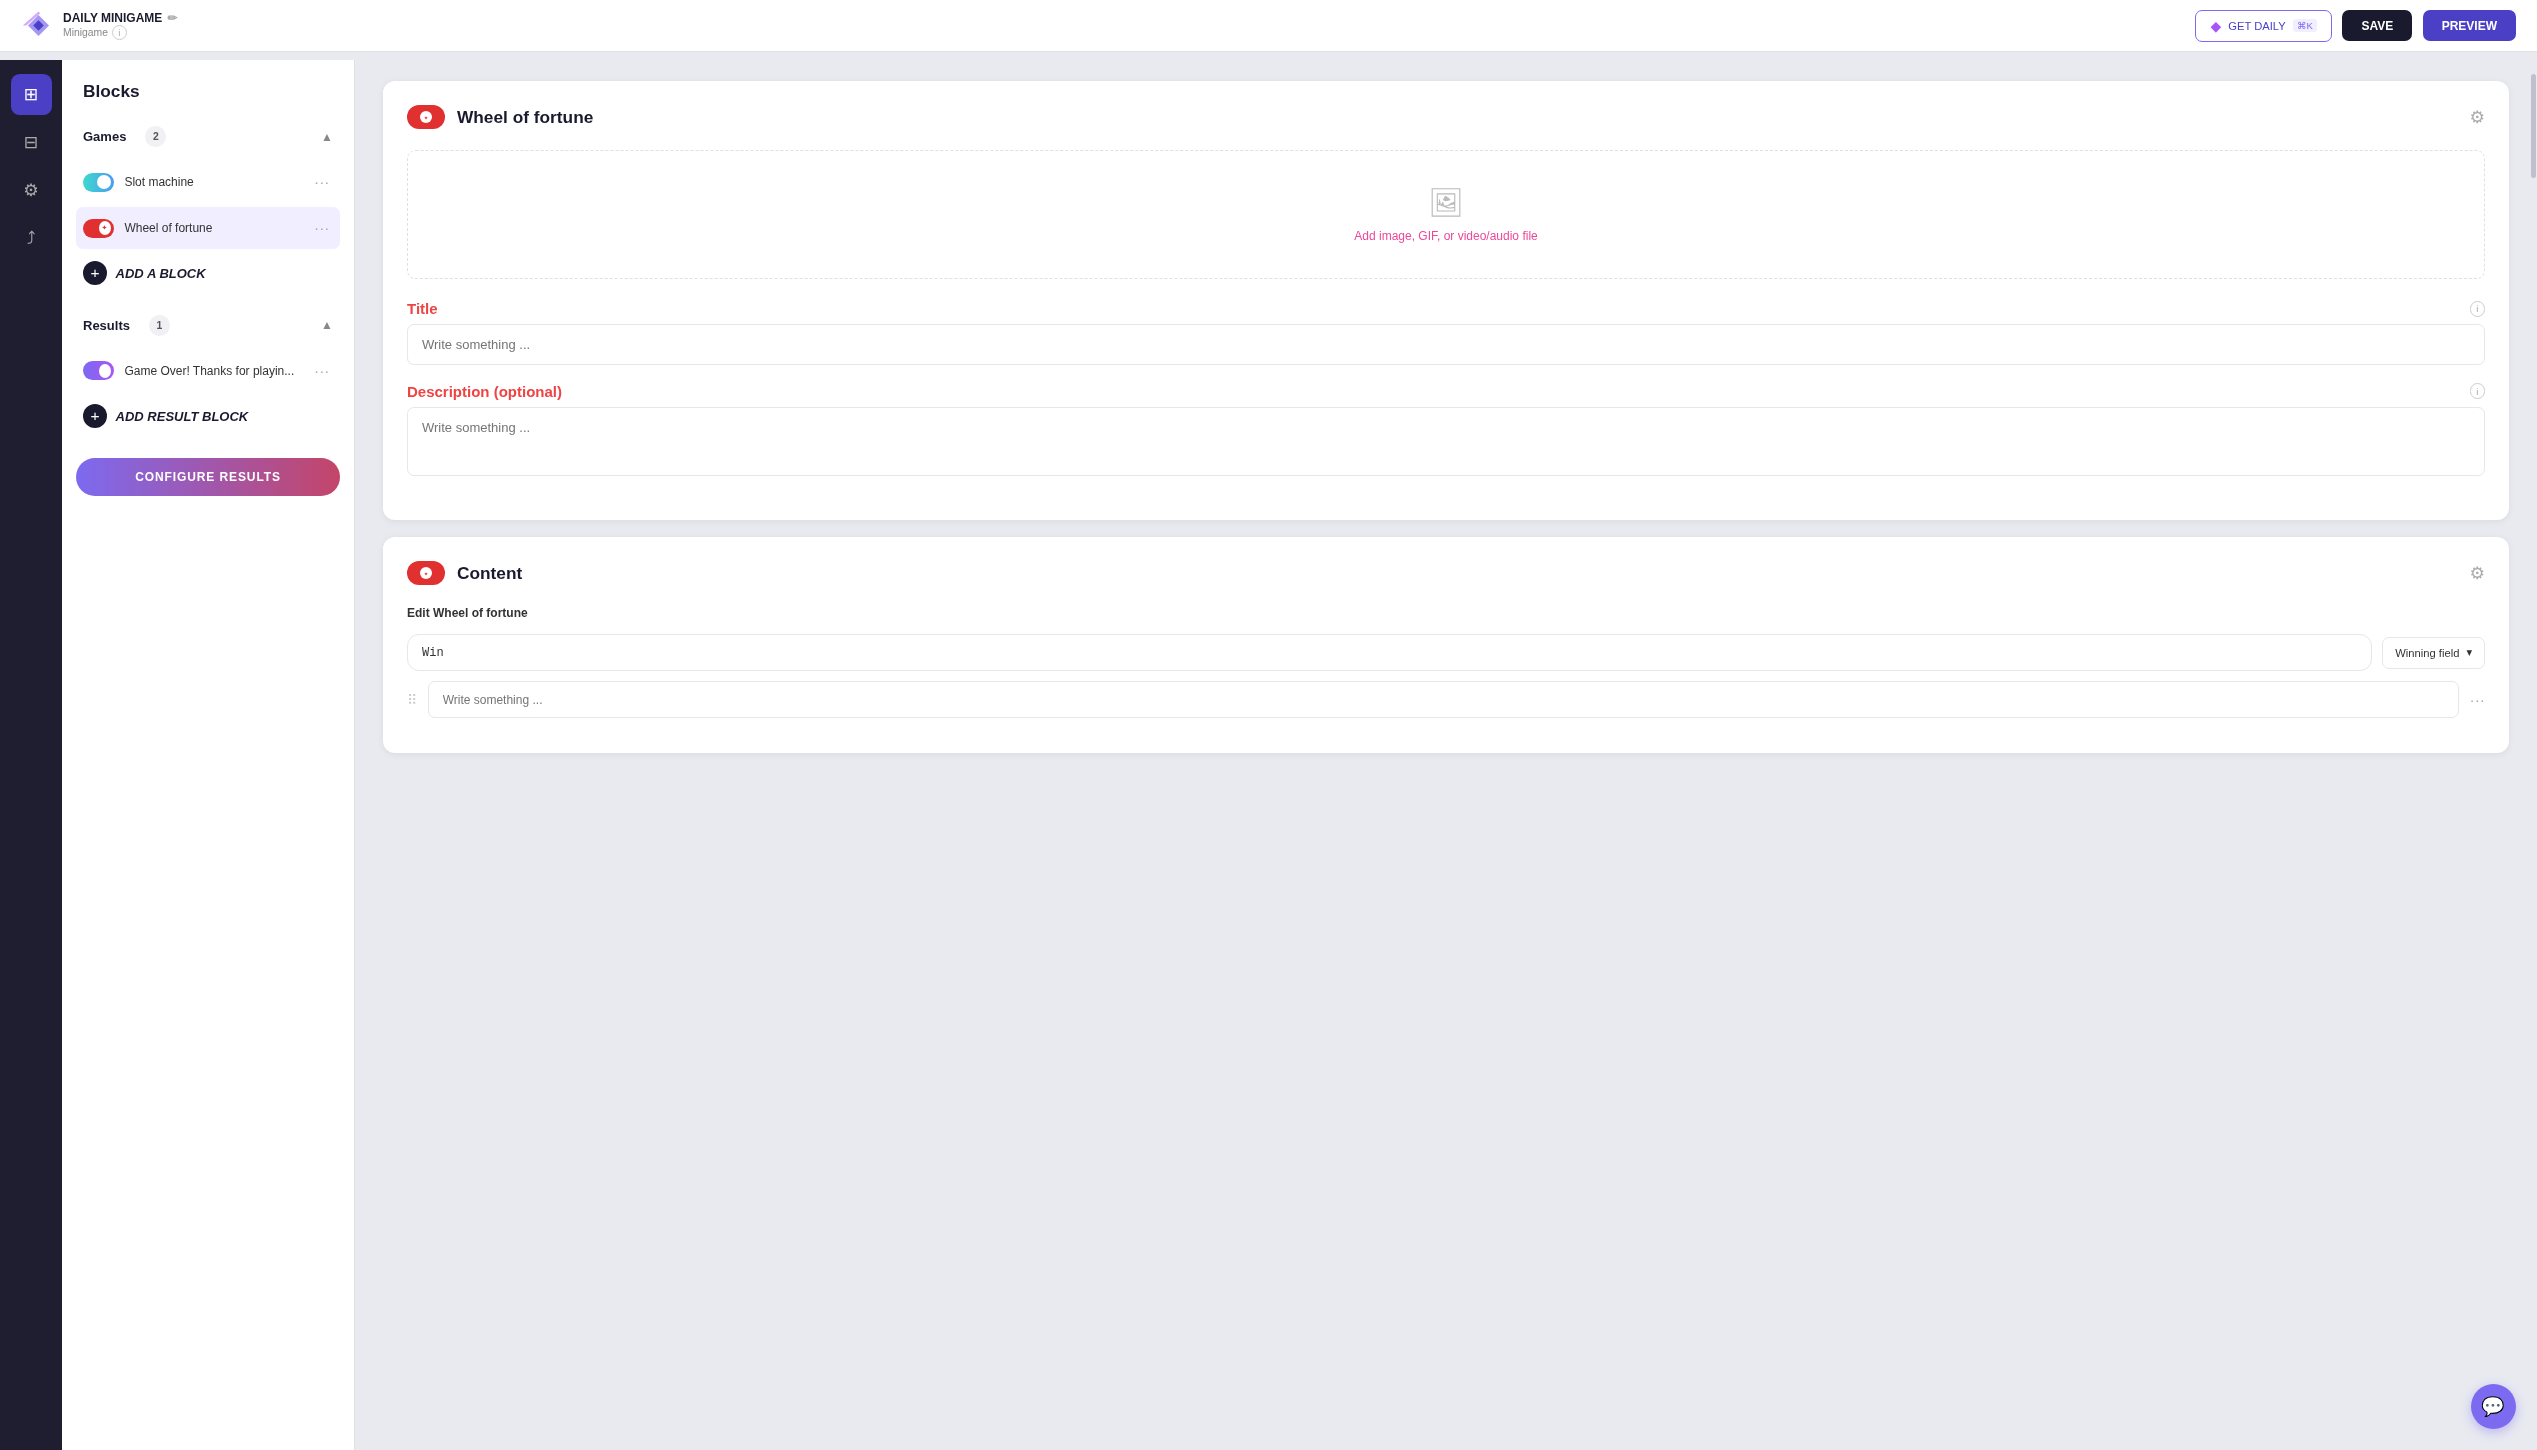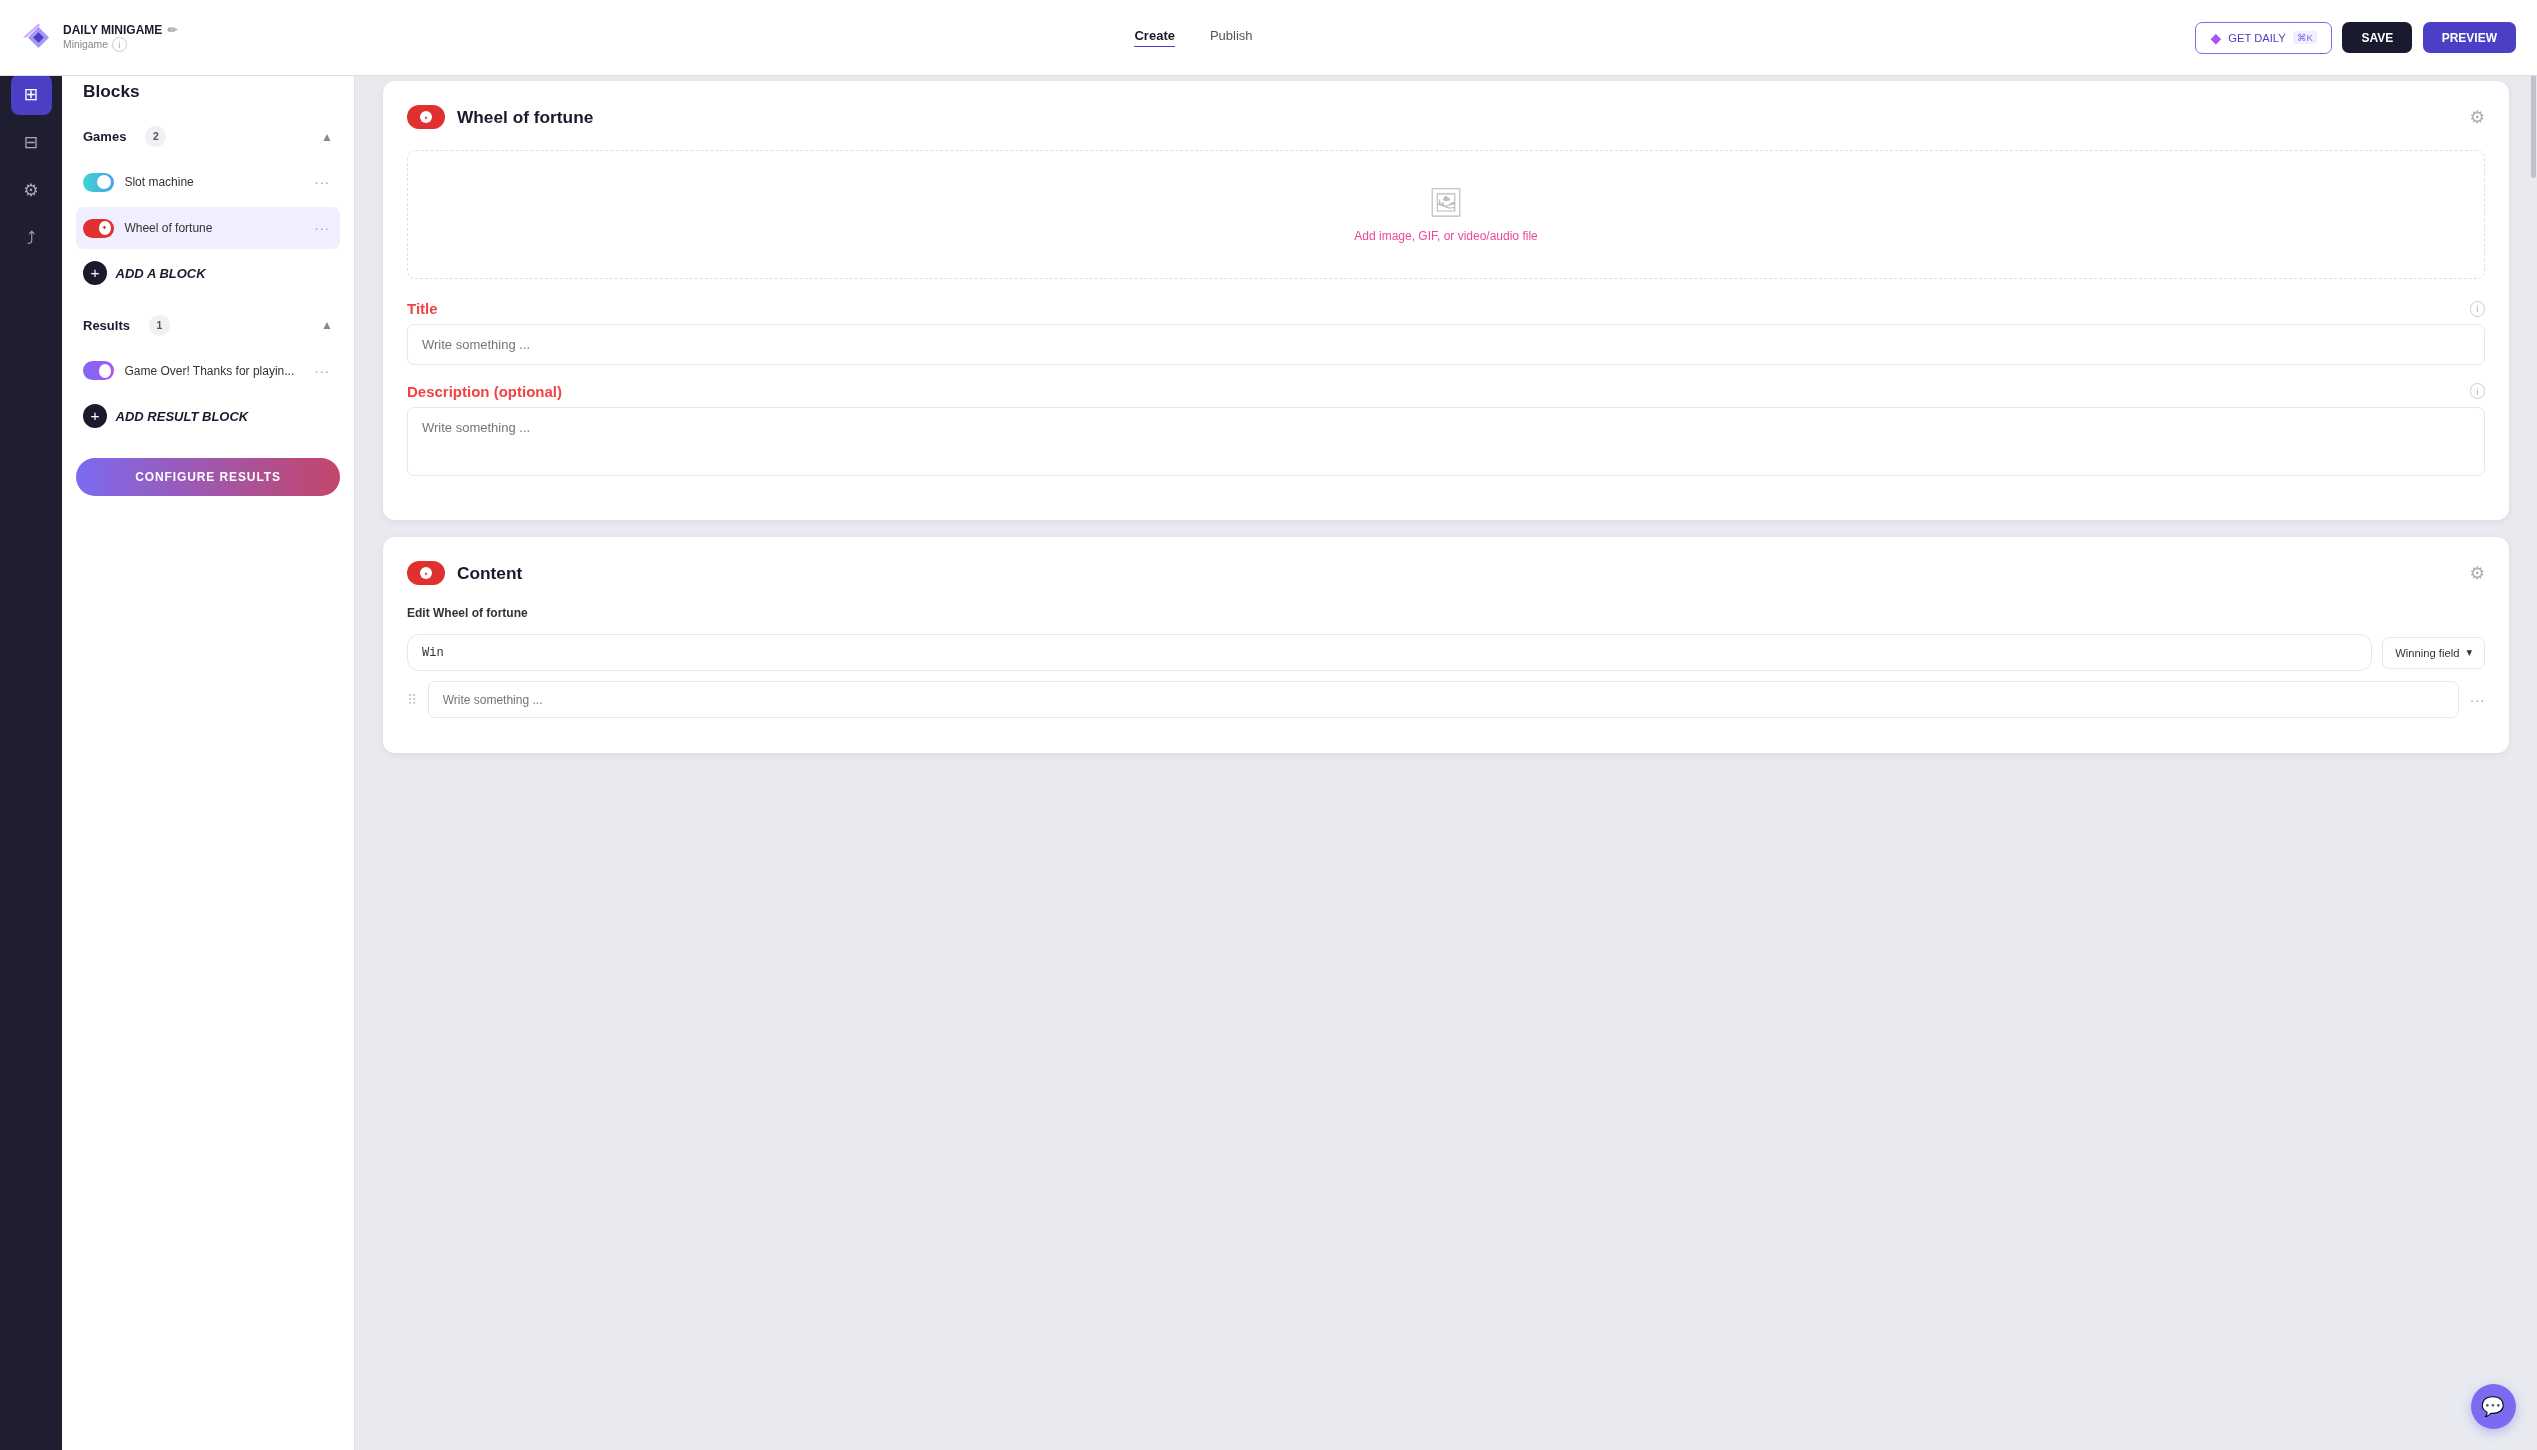--- a/index.html
+++ b/index.html
@@ -1,20 +1,20 @@
 <!DOCTYPE html>
 <html style="font-size:14px"><head>
   <meta charset="utf-8">
   <style>
     * { box-sizing: border-box; margin: 0; padding: 0; }
     body { font-family: -apple-system, BlinkMacSystemFont, 'Segoe UI', sans-serif; background: #e8eaf0; height: 100vh; overflow: hidden; }
 
     
     .topbar {
-      display: flex; align-items: center; height: 76px;
+      display: flex; align-items: center; height: 52px;
       background: #fff; border-bottom: 0.9px solid #e0e0e0;
       padding: 0 21px; gap: 14px; position: fixed; top: 0; left: 0; right: 0; z-index: 100;
     }
     .topbar-logo { display: flex; align-items: center; gap: 7px; }
     .logo-icon { width: 35px; height: 35px; }
     .topbar-title-area { display: flex; flex-direction: column; margin-right: 14px; }
     .topbar-title { font-size: 12px; font-weight: 700; color: #1a1a2e; display: flex; align-items: center; gap: 5.2px; }
     .topbar-subtitle { font-size: 10.4px; color: #888; display: flex; align-items: center; gap: 3.5px; }
     .topbar-nav { display: flex; gap: 35px; flex: 1; justify-content: center; }
     .nav-item { font-size: 13px; color: #555; cursor: pointer; padding-bottom: 3.5px; }
@@ -218,24 +218,20 @@
       <div class="topbar-title">
         <span>DAILY MINIGAME</span>
         <span class="pencil-icon">✏</span>
       </div>
       <div class="topbar-subtitle">
         <span>Minigame</span>
         <div class="info-circle">i</div>
       </div>
     </div>
   </div>
-  <div class="topbar-nav">
-    <span class="nav-item active">Create</span>
-    <span class="nav-item">Publish</span>
-  </div>
   <div class="topbar-actions">
     <button class="btn-help">
       <span class="help-diamond">◆</span>
       <span>GET DAILY</span>
       <span class="kbd">⌘K</span>
     </button>
     <button class="btn-save">SAVE</button>
     <button class="btn-preview">PREVIEW</button>
   </div>
 </div>

